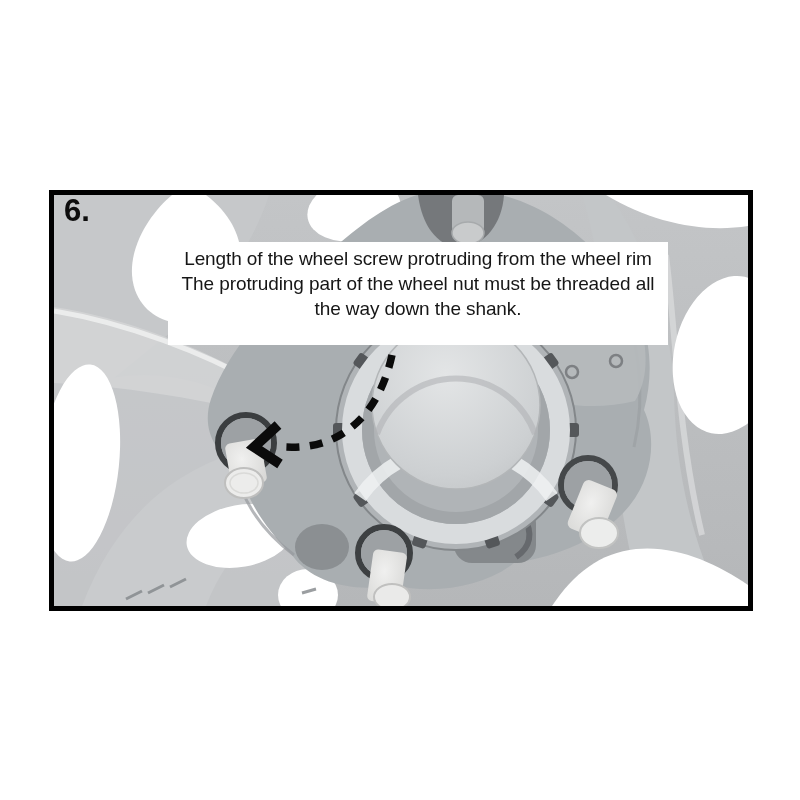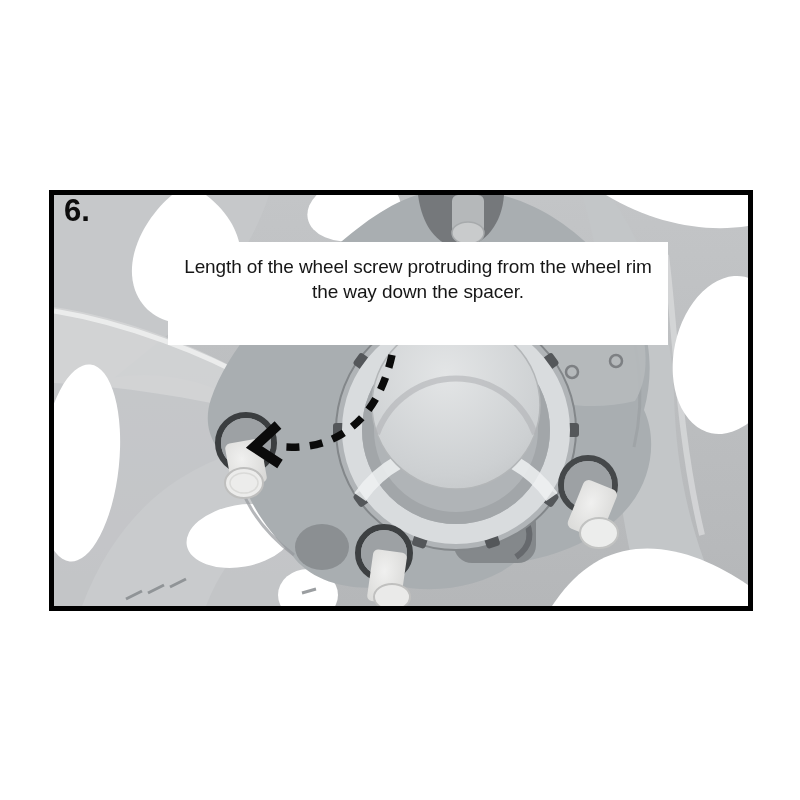--- a/index.html
+++ b/index.html
@@ -28,21 +28,21 @@
     line-height: 1.05;
     font-weight: 700;
     color: #0d0d0d;
   }
   .caption-box {
     position: absolute;
     left: 114px; top: 47px;
     width: 500px; height: 103px;
     background: #ffffff;
     text-align: center;
-    padding-top: 12px;
+    padding-top: 4px;
     box-sizing: border-box;
   }
   .caption-line {
     font-size: 19px;
     line-height: 25.2px;
     letter-spacing: -0.1px;
     color: #161616;
     white-space: nowrap;
   }
 </style>
@@ -182,17 +182,18 @@
       <g>
         <path d="M338 160 C331 192 316 222 288 239 C268 251 248 253 230 252" fill="none" stroke="#0b0b0b" stroke-width="7.5" stroke-dasharray="13 10.5"></path>
         <path d="M224 230 L200 252 L226 269" fill="none" stroke="#0b0b0b" stroke-width="10" stroke-linejoin="miter" stroke-linecap="butt"></path>
       </g>
     </svg>
 
     <div class="step-label">6.</div>
 
     <div class="caption-box">
       <div class="caption-line">Length of the wheel screw protruding from the wheel rim</div>
-      <div class="caption-line">the way down the spacer.</div>
+      <div class="caption-line">The protruding part of the wheel nut must be threaded all</div>
+      <div class="caption-line">the way down the shank.</div>
     </div>
 
   </div>
 </div>
 
 </body></html>

